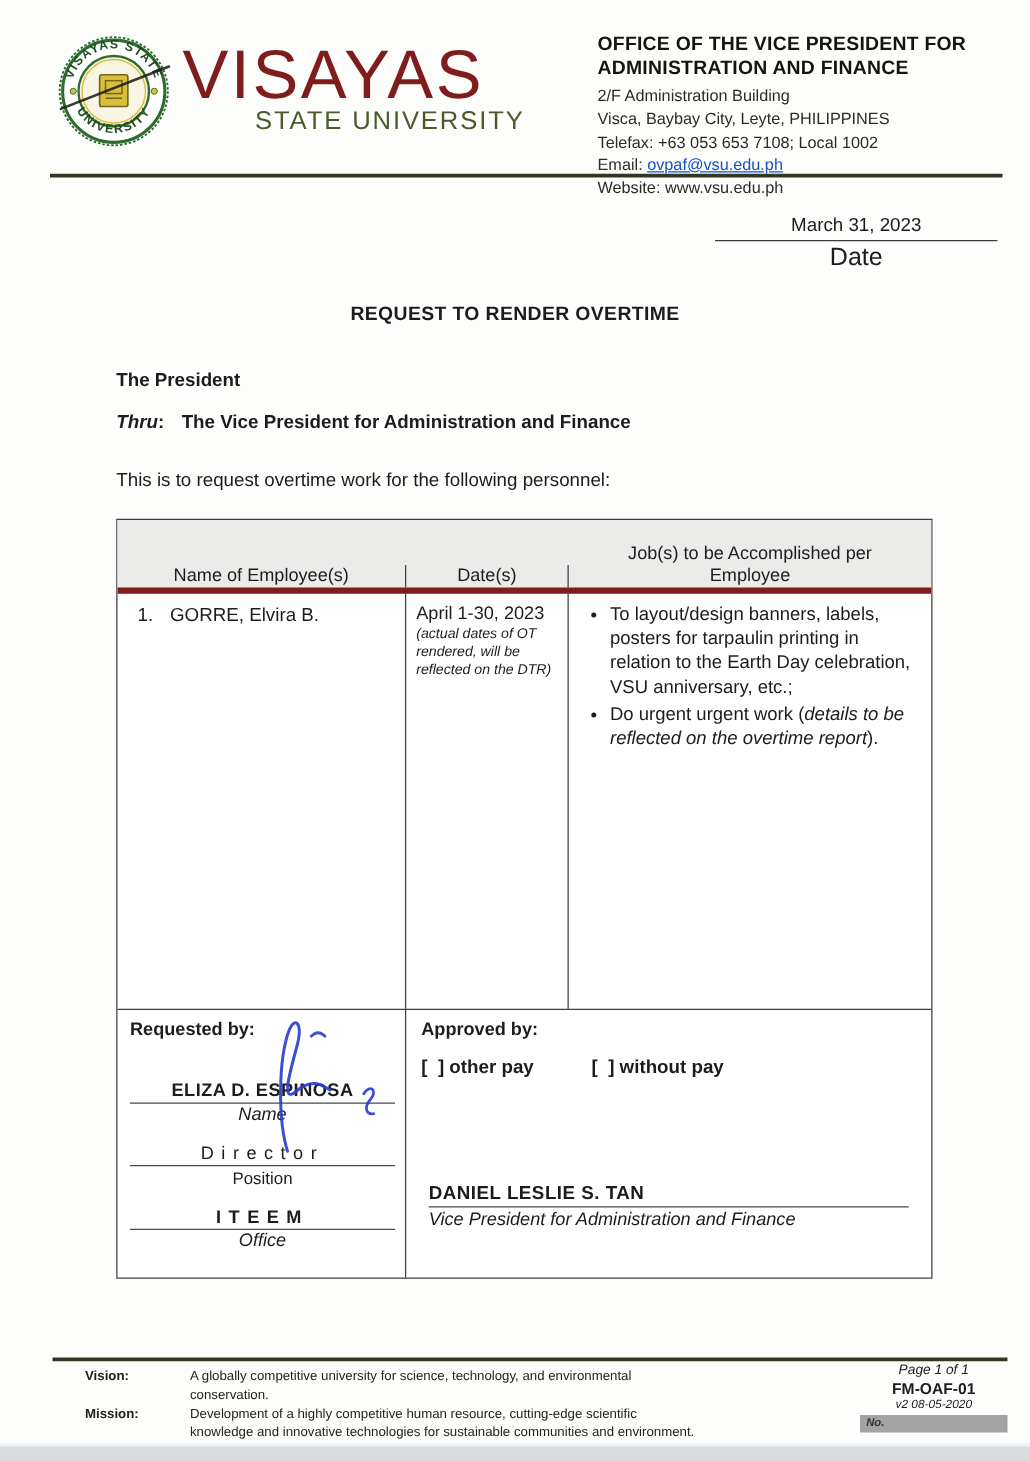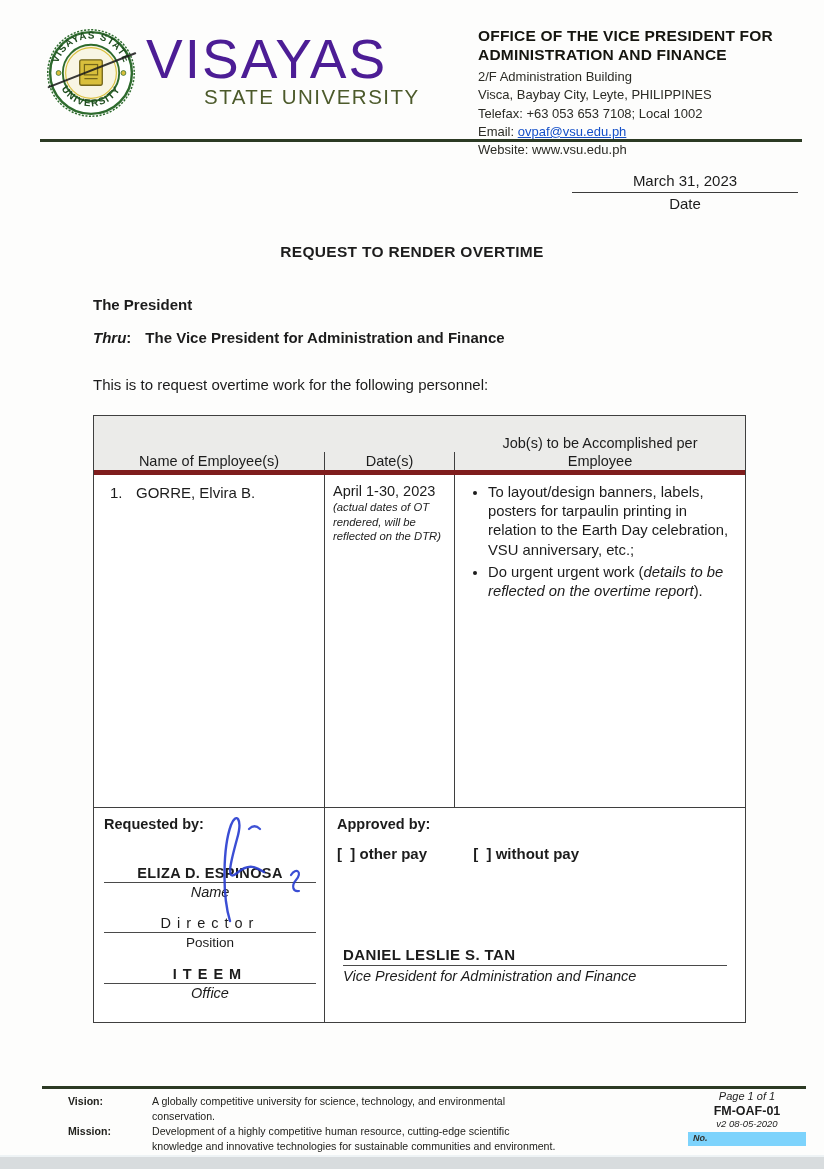--- a/index.html
+++ b/index.html
@@ -4,34 +4,34 @@
 <style>
   * { margin:0; padding:0; box-sizing:border-box; }
   html,body { background:#e9ebec; }
   body { font-family:"Liberation Sans", sans-serif; color:#1c1c1c; }
   .page { position:relative; width:824px; height:1169px; background:#fdfdfc; overflow:hidden; margin:0 auto; }
 
   
   .brand { position:absolute; left:44px; top:26px; display:flex; align-items:flex-start; }
   .seal { width:94px; height:94px; }
   .wordmark { margin-left:8px; padding-top:6px; }
-  .wm-main { font-size:55px; font-weight:400; letter-spacing:2px; color:#4c1d95; line-height:1; }
+  .wm-main { font-size:55px; font-weight:400; letter-spacing:2px; color:#7f1d1d; line-height:1; }
   .wm-sub { font-size:20.5px; font-weight:400; letter-spacing:1.5px; color:#4c5a2b; margin:-2px 0 0 58px; }
 
   .office { position:absolute; left:478px; top:27px; width:330px; }
   .office-title { font-size:15.5px; font-weight:bold; color:#15150f; line-height:1.2; letter-spacing:.2px; }
   .office-lines { margin-top:4px; font-size:13px; line-height:1.4; color:#2b2b25; }
   .office-line a { color:#1550c8; text-decoration:underline; }
 
   .header-rule { position:absolute; left:40px; right:22px; top:139px; height:3px; background:#2c3a24; }
 
   
   .date-block { position:absolute; left:572px; top:172px; width:226px; text-align:center; }
   .date-value { font-size:15px; padding-bottom:3px; border-bottom:1.5px solid #3c3c3c; }
-  .date-label { font-size:15px; padding-top:2px; }
+  .date-label { font-size:20px; padding-top:2px; }
 
   
   .doc-title { position:absolute; left:0; right:0; top:243px; text-align:center; font-size:15.5px; font-weight:bold; letter-spacing:.3px; }
   .addressee { position:absolute; left:93px; top:296px; font-size:15px; font-weight:bold; }
   .thru-line { position:absolute; left:93px; top:329px; font-size:15px; font-weight:bold; }
   .thru-word { font-style:italic; }
   .thru-colon { margin-right:14px; }
   .intro { position:absolute; left:93px; top:376px; font-size:15px; }
 
   
@@ -75,21 +75,21 @@
   
   .footer-rule { position:absolute; left:42px; right:18px; top:1086px; height:3px; background:#2c3a24; }
   .vm-block { position:absolute; left:68px; top:1094px; width:520px; font-size:10.6px; line-height:1.42; color:#22221e; }
   .vm-row { display:flex; }
   .vm-label { width:84px; font-weight:bold; }
   .vm-text { width:410px; }
   .form-block { position:absolute; left:688px; top:1090px; width:118px; text-align:center; }
   .form-page { font-size:11px; font-style:italic; }
   .form-code { font-size:12.5px; font-weight:bold; margin-top:2px; }
   .form-version { font-size:9.5px; font-style:italic; }
-  .form-no { margin-top:3px; height:14px; background:#7dd3fc; text-align:left; font-size:9px; font-weight:bold; font-style:italic; color:#33332e; padding:1px 0 0 5px; }
+  .form-no { margin-top:3px; height:14px; background:#a3a3a3; text-align:left; font-size:9px; font-weight:bold; font-style:italic; color:#33332e; padding:1px 0 0 5px; }
 
   .scan-bottom { position:absolute; left:0; right:0; top:1155px; bottom:0; background:#d8dcde; border-top:2px solid #eef3f5; }
 </style>
 </head>
 <body>
 
 <div class="page">
 
   <div class="brand">
     <svg class="seal" viewBox="0 0 100 100">

